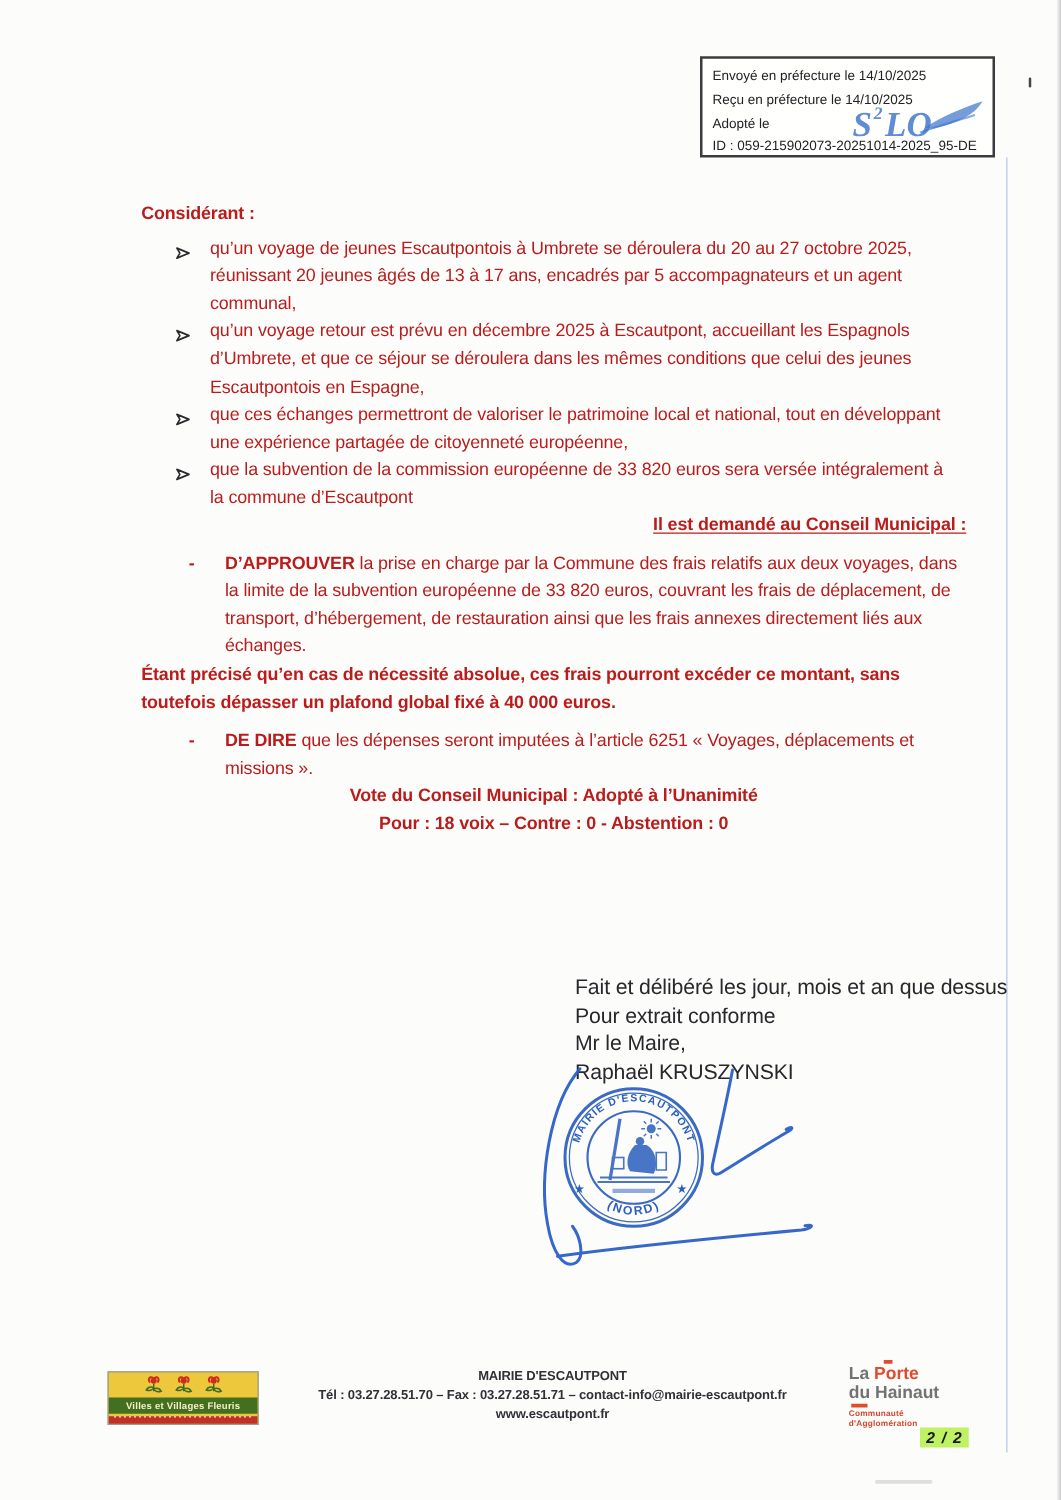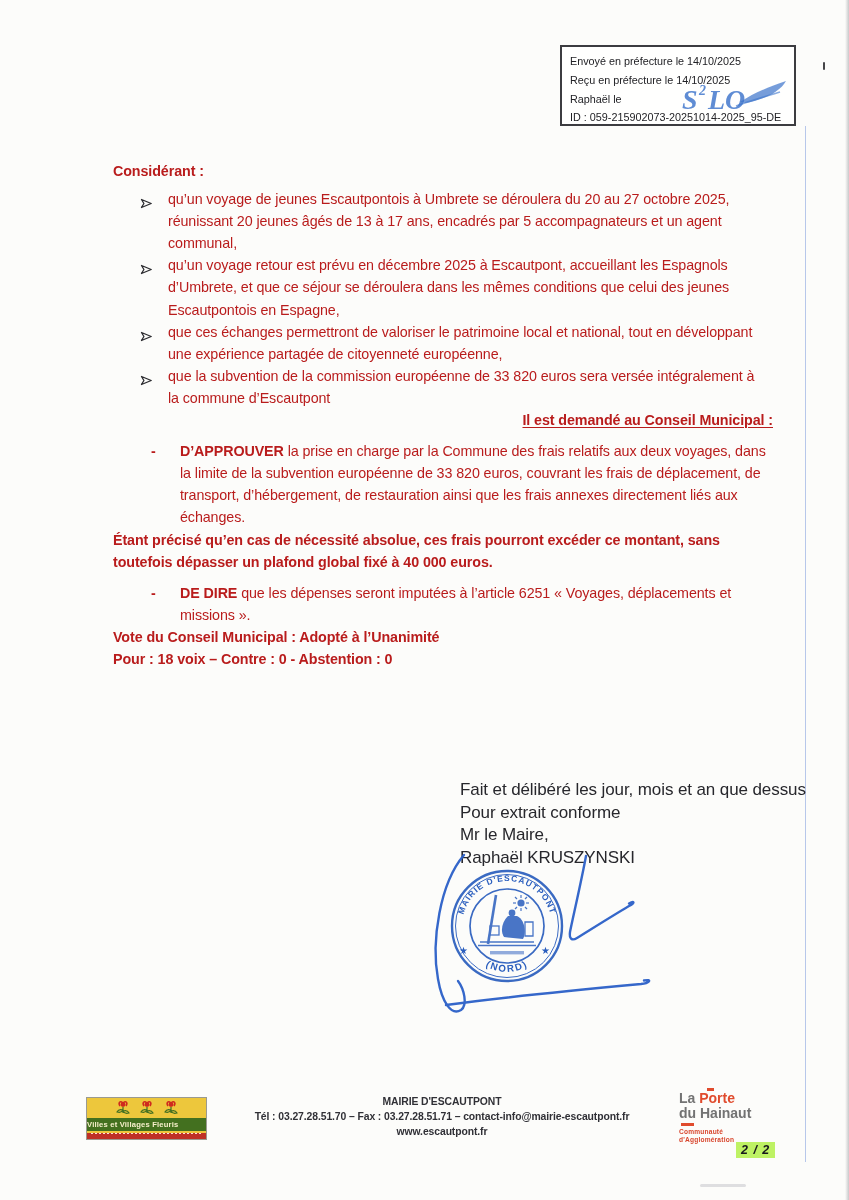--- a/index.html
+++ b/index.html
@@ -21,53 +21,53 @@
   .doc p{margin:0;}
   .bold{font-weight:700;}
   .underline{text-decoration:underline;text-underline-offset:2px;}
   .bullets{list-style:none;margin:6px 0 0;padding:0 0 0 55px;width:600px;}
   .bullets li{position:relative;}
   .arrow{position:absolute;left:-28px;top:5px;}
   .section-title{font-weight:700;margin-top:7px;text-align:right;}
   .dash-item{position:relative;padding-left:67px;margin-top:9px;width:593px;}
   .dash{position:absolute;left:38px;top:0;font-weight:700;}
   .para{margin-top:11px;}
-  .vote{font-weight:700;}
+  .vote{font-weight:700;text-align:center;}
   .vote-first{margin-top:11px;}
   
   .closing{position:absolute;left:460px;top:779px;font-size:17px;line-height:22.6px;color:#27272c;letter-spacing:-0.1px;}
   .sealwrap{position:absolute;left:400px;top:838px;}
   
   .footer-center{position:absolute;left:182px;top:1094px;width:520px;text-align:center;
                  font-size:10.4px;line-height:15.2px;font-weight:700;color:#303036;letter-spacing:-0.1px;}
   .vvf{position:absolute;left:86px;top:1097px;width:119px;border:1px solid #9a9a90;background:#edc73c;}
   .vvf-top{height:20px;display:flex;justify-content:center;align-items:center;}
   .vvf-green{height:13px;background:#43701f;color:#f7efcb;font-size:7.6px;font-weight:700;
-             line-height:13px;letter-spacing:.2px;}
+             text-align:center;line-height:13px;letter-spacing:.2px;}
   .vvf-red{height:6px;background:#bf3126;}
   .vvf-red::after{content:"";display:block;height:1px;margin:2px 4px 0;
         background:repeating-linear-gradient(90deg,rgba(255,255,255,.85) 0 2px,rgba(255,255,255,0) 2px 4px);}
   .lph{position:absolute;left:679px;top:1091px;width:112px;font-weight:700;}
   .lph-line{font-size:14px;line-height:15px;}
   .lph .dk{color:#737373;} .lph .rd{color:#e04b2d;}
   .lph-mark{position:absolute;left:28px;top:-3px;width:7px;height:3px;background:#e04b2d;}
   .lph-bar{width:13px;height:3px;background:#e04b2d;margin:2px 0 2px 2px;}
   .lph-sub{font-size:6.6px;color:#d8452c;line-height:7.6px;letter-spacing:.2px;margin-top:1px;}
   .badge{position:absolute;left:736px;top:1142px;background:#bef264;color:#17171c;
          font-size:12.5px;font-weight:700;font-style:italic;padding:1px 5px;letter-spacing:1px;}
 </style>
 </head>
 <body>
 
 <div class="page">
 
   <div class="pref-box">
     <div>Envoyé en préfecture le 14/10/2025</div>
     <div>Reçu en préfecture le 14/10/2025</div>
-    <div>Raphaël le</div>
+    <div>Adopté le</div>
     <div>ID : 059-215902073-20251014-2025_95-DE</div>
     <svg class="s2lo" width="112" height="52" viewBox="0 0 112 52">
       <g fill="#3c74cb" opacity="0.82" font-family="Liberation Serif, serif" font-style="italic" font-weight="700">
         <text font-size="28">
           <tspan x="2" y="40">S</tspan>
           <tspan x="19" y="26" font-size="14">2</tspan>
           <tspan x="28" y="40">LO</tspan>
         </text>
       </g>
       <path d="M60,33 C74,24 88,18 106,12 C99,24 84,30 66,34 Z" fill="#3c74cb" opacity="0.7"></path>

